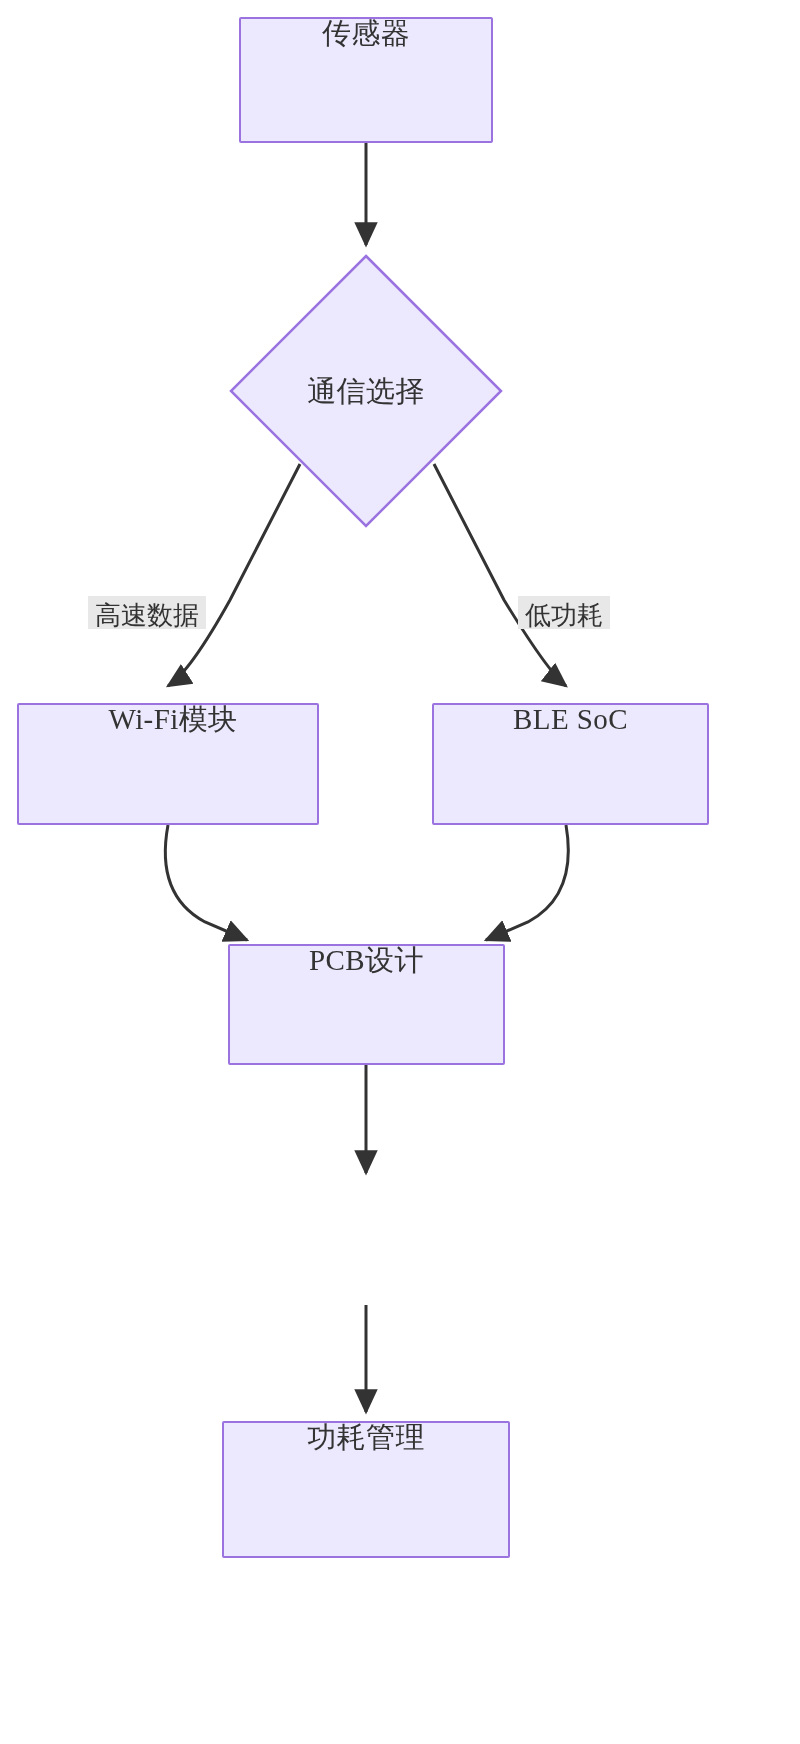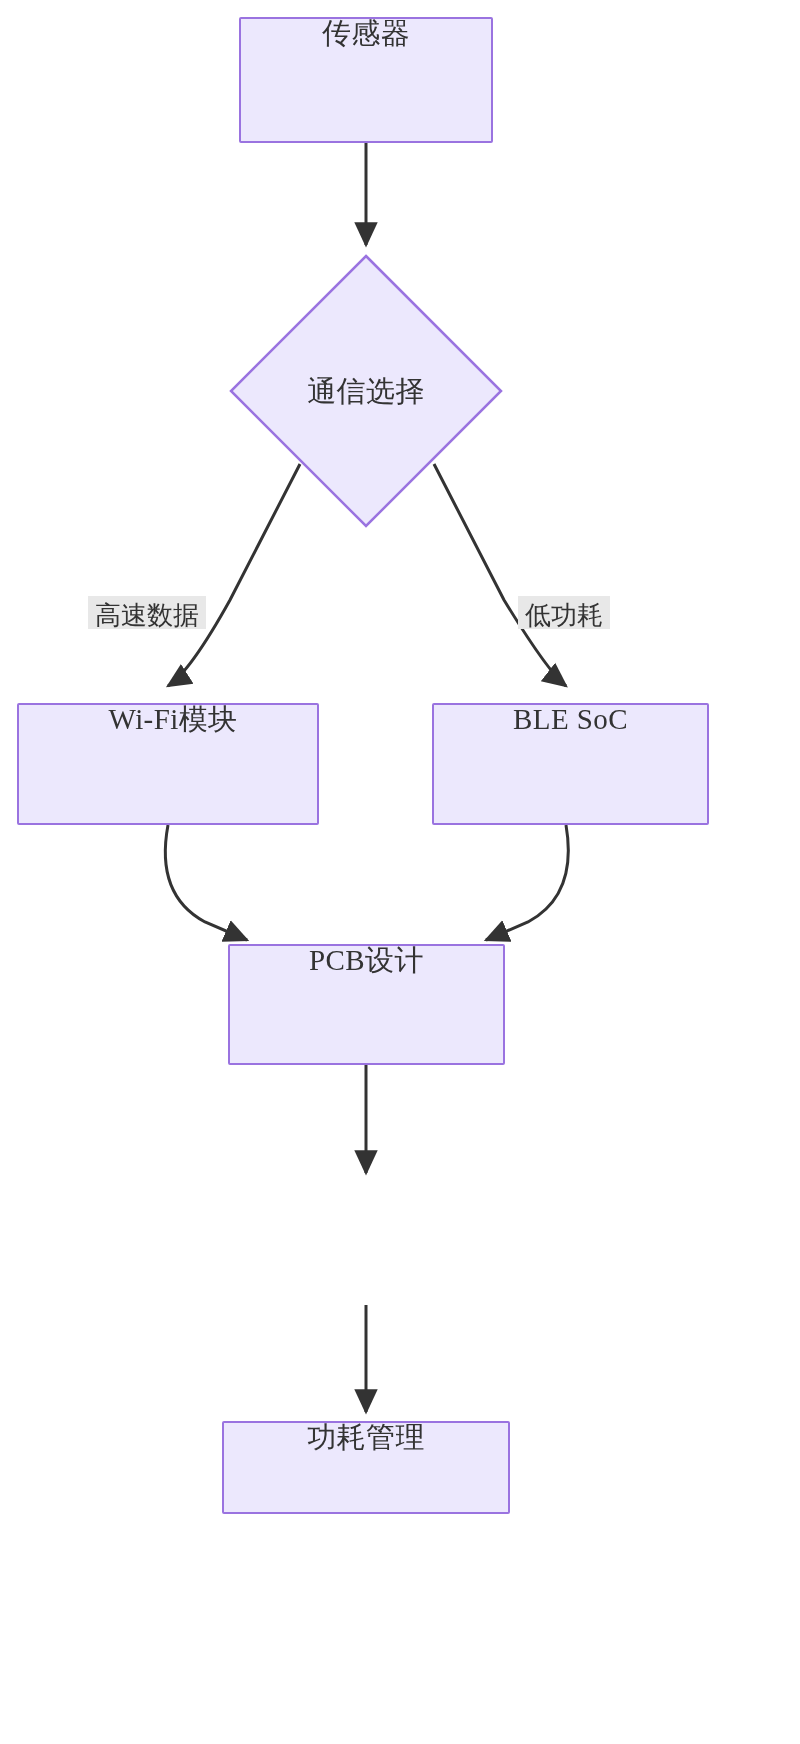--- a/index.html
+++ b/index.html
@@ -128,17 +128,17 @@
 
   <div class="node-box" style="left:432px; top:703px; width:277px; height:122px;">
     <span class="node-label">BLE SoC</span>
   </div>
 
   <div class="node-box" style="left:228px; top:944px; width:277px; height:121px;">
     <span class="node-label">PCB设计</span>
   </div>
 
 
-  <div class="node-box" style="left:222px; top:1421px; width:288px; height:93px;">
+  <div class="node-box" style="left:222px; top:1421px; width:288px; height:137px;">
     <span class="node-label">功耗管理</span>
   </div>
 
 </div>
 
 </body></html>

